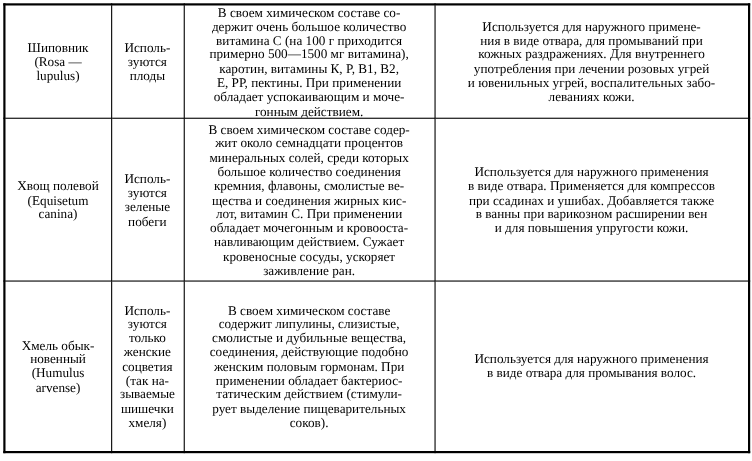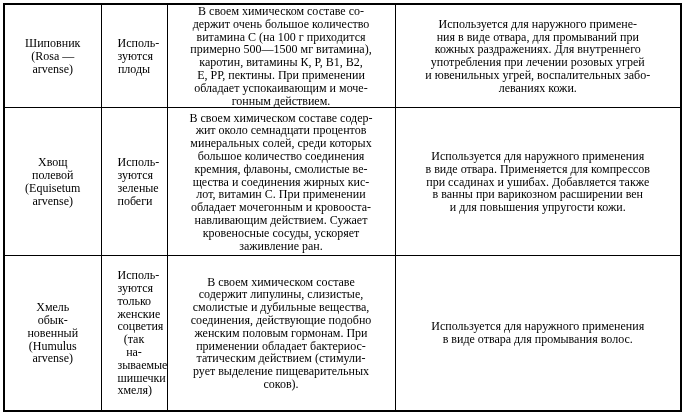--- a/index.html
+++ b/index.html
@@ -27,21 +27,21 @@
   }
   table.herbs td {
     border: 1px solid #000000;
     font-family: "Liberation Serif", "DejaVu Serif", serif;
     font-size: 12px;
     line-height: 12.8px;
     color: #000000;
     text-align: center;
     vertical-align: middle;
     white-space: pre-line;
-    padding: 0 16px;
+    padding: 0 0;
     overflow: hidden;
   }
   col.c1 { width: 97px; }
   col.c2 { width: 66px; }
   col.c3 { width: 228px; }
   col.c4 { width: 286px; }
   tr.r1 { height: 102px; }
   tr.r2 { height: 148px; }
   tr.r3 { height: 155px; }
 </style>
@@ -53,21 +53,21 @@
     <colgroup>
       <col class="c1">
         <col class="c2">
         <col class="c3">
         <col class="c4">
     </colgroup>
     <tbody>
       <tr class="r1">
         <td>Шиповник
 (Rosa —
-arvense)</td>
+lupulus)</td>
         <td>Исполь-
 зуются
 плоды</td>
         <td>В своем химическом составе со-
 держит очень большое количество
 витамина С (на 100 г приходится
 примерно 500—1500 мг витамина),
 каротин, витамины К, Р, В1, В2,
 Е, РР, пектины. При применении
 обладает успокаивающим и моче-
@@ -75,21 +75,21 @@
         <td>Используется для наружного примене-
 ния в виде отвара, для промываний при
 кожных раздражениях. Для внутреннего
 употребления при лечении розовых угрей
 и ювенильных угрей, воспалительных забо-
 леваниях кожи.</td>
       </tr>
       <tr class="r2">
         <td>Хвощ полевой
 (Equisetum
-arvense)</td>
+canina)</td>
         <td>Исполь-
 зуются
 зеленые
 побеги</td>
         <td>В своем химическом составе содер-
 жит около семнадцати процентов
 минеральных солей, среди которых
 большое количество соединения
 кремния, флавоны, смолистые ве-
 щества и соединения жирных кис-

